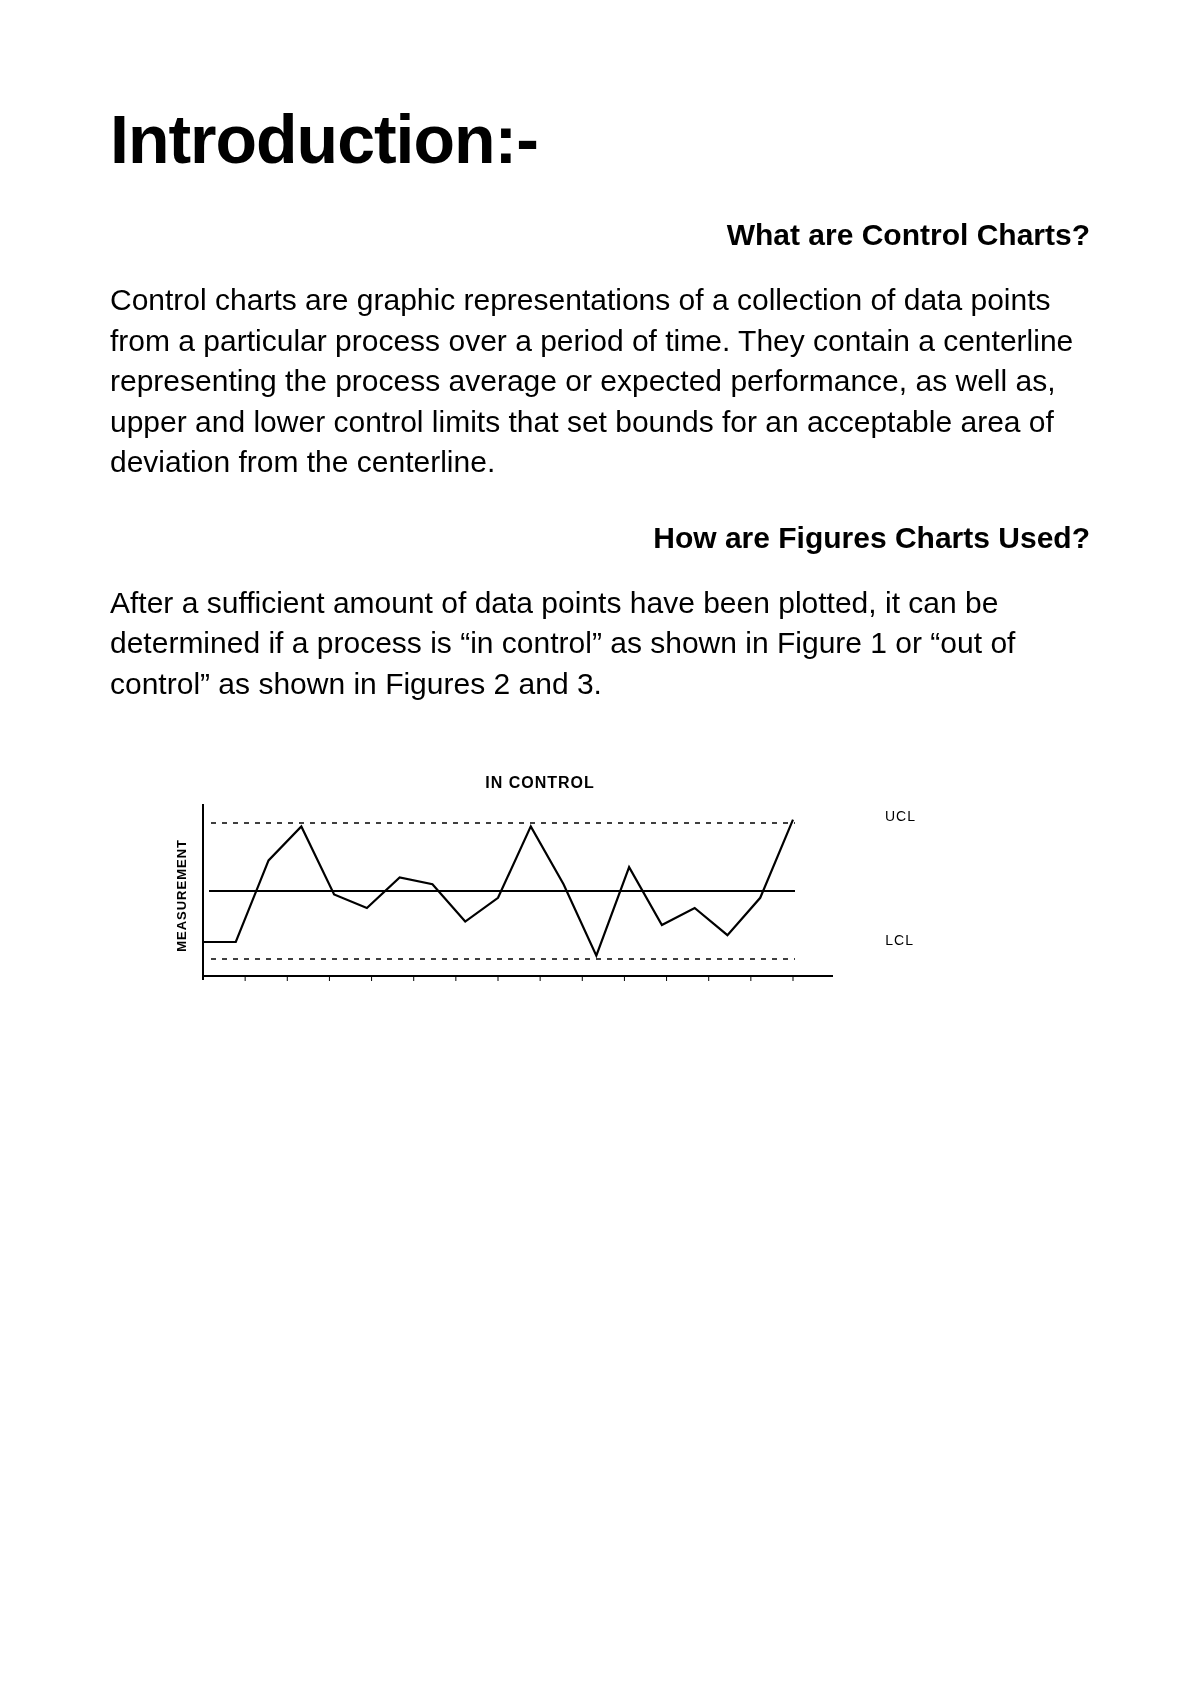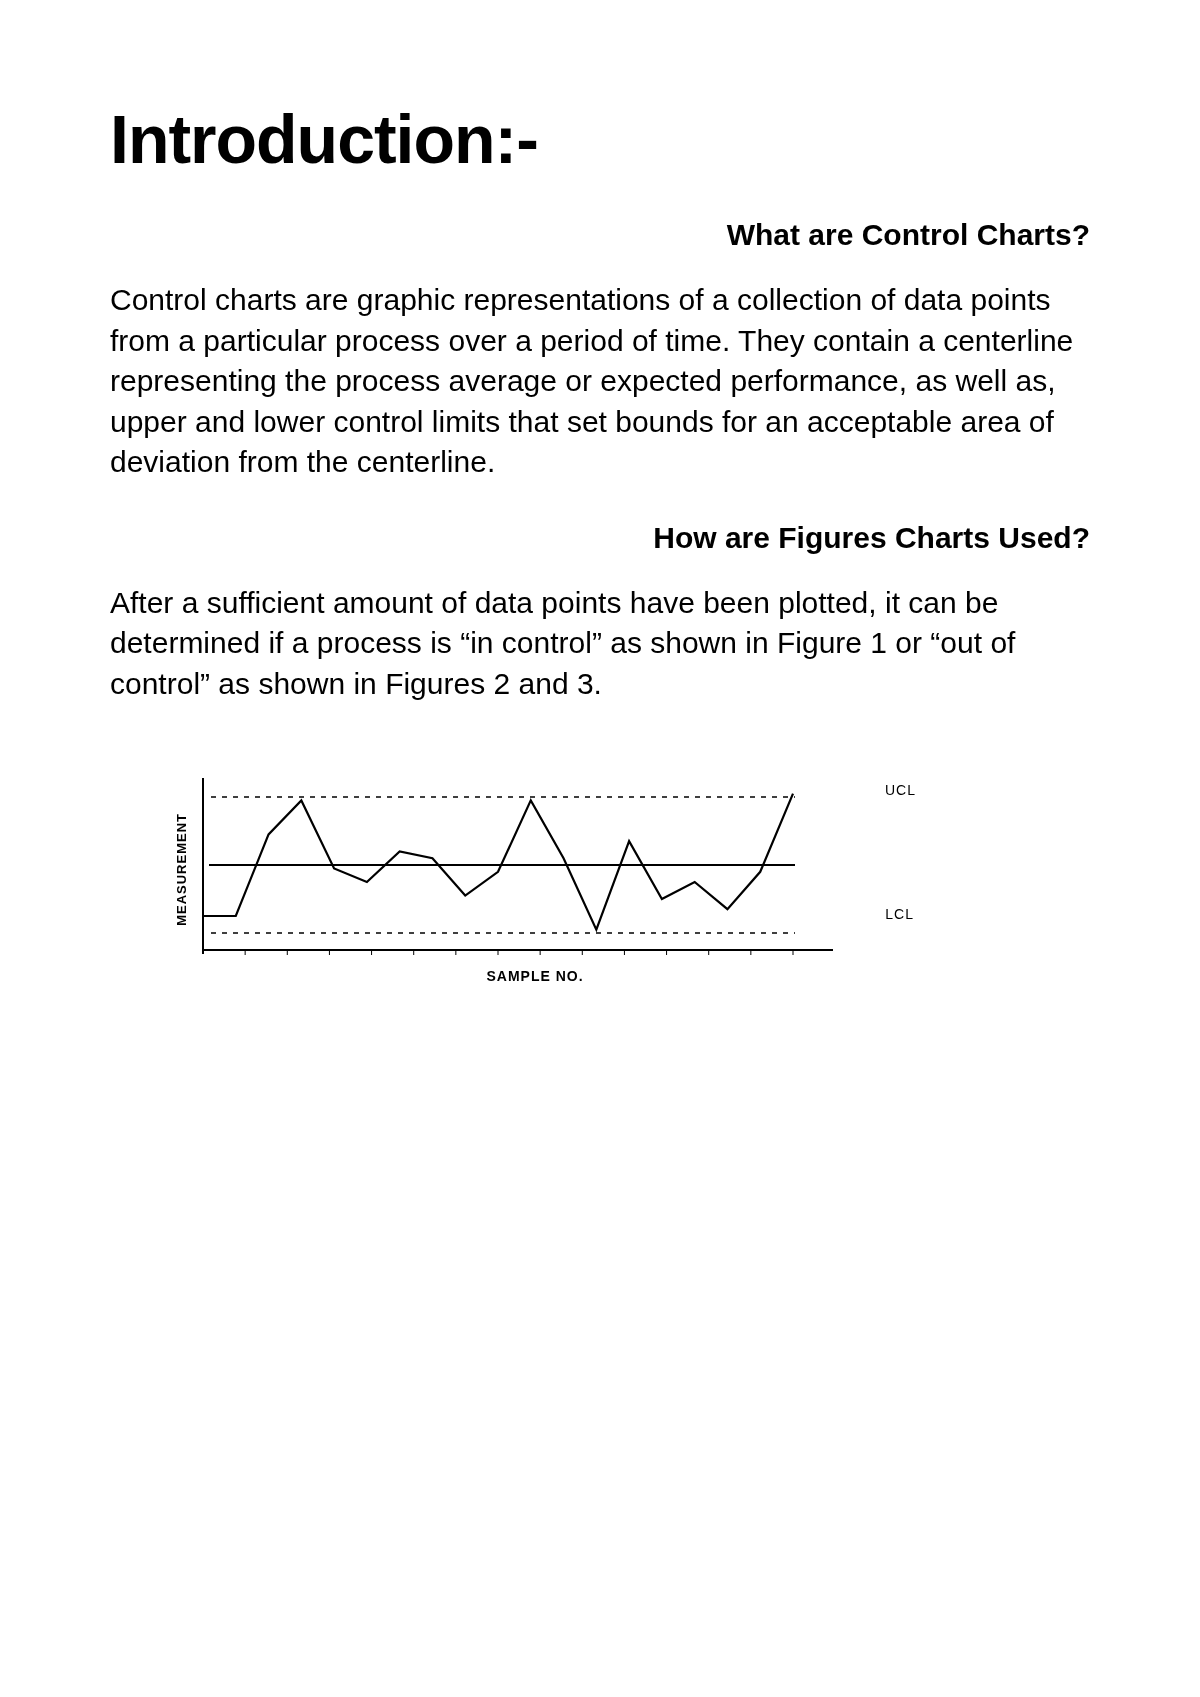--- a/index.html
+++ b/index.html
@@ -84,20 +84,21 @@
 
 <h1 class="title">Introduction:-</h1>
 
 <h2 class="subheading">What are Control Charts?</h2>
 <p class="paragraph">Control charts are graphic representations of a collection of data points from a particular process over a period of time. They contain a centerline representing the process average or expected performance, as well as, upper and lower control limits that set bounds for an acceptable area of deviation from the centerline.</p>
 
 <h2 class="subheading">How are Figures Charts Used?</h2>
 <p class="paragraph">After a sufficient amount of data points have been plotted, it can be determined if a process is “in control” as shown in Figure 1 or “out of control” as shown in Figures 2 and 3.</p>
 
 <div class="chart-wrap">
+  <div class="chart-title">IN CONTROL</div>
   <div class="plot-row">
     <div class="yaxis-label">MEASUREMENT</div>
     <div class="plot-area">
       <svg id="chart-svg" viewBox="0 0 640 190" width="640" height="190">
           <line x1="10" y1="4" x2="10" y2="180" stroke="#000" stroke-width="2"></line>
           <line x1="10" y1="176" x2="640" y2="176" stroke="#000" stroke-width="2"></line>
           <line x1="52.14285714285714" y1="176" x2="52.14285714285714" y2="181" stroke="#000" stroke-width="1"></line>
           <line x1="94.28571428571428" y1="176" x2="94.28571428571428" y2="181" stroke="#000" stroke-width="1"></line>
           <line x1="136.42857142857142" y1="176" x2="136.42857142857142" y2="181" stroke="#000" stroke-width="1"></line>
           <line x1="178.57142857142856" y1="176" x2="178.57142857142856" y2="181" stroke="#000" stroke-width="1"></line>
@@ -113,14 +114,13 @@
           <line x1="600" y1="176" x2="600" y2="181" stroke="#000" stroke-width="1"></line>
           <line x1="18" y1="23" x2="602" y2="23" stroke="#000" stroke-width="1.6" stroke-dasharray="5 6"></line>
           <line x1="18" y1="159" x2="602" y2="159" stroke="#000" stroke-width="1.6" stroke-dasharray="5 6"></line>
           <line x1="16" y1="91" x2="602" y2="91" stroke="#000" stroke-width="2"></line>
           <path d="M10 142 L42.77777777777778 142 L75.55555555555556 60.39999999999999 L108.33333333333333 26.400000000000006 L141.11111111111111 94.4 L173.88888888888889 108 L206.66666666666666 77.4 L239.44444444444446 84.19999999999999 L272.22222222222223 121.6 L305 97.8 L337.77777777777777 26.400000000000006 L370.5555555555556 84.19999999999999 L403.3333333333333 155.6 L436.1111111111111 67.2 L468.8888888888889 125 L501.6666666666667 108 L534.4444444444445 135.2 L567.2222222222222 97.8 L600 19.599999999999994 " fill="none" stroke="#000" stroke-width="2.2" stroke-linejoin="miter"></path>
         </svg>
       <span class="side-label ucl-lbl">UCL</span>
       <span class="side-label lcl-lbl">LCL</span>
     </div>
   </div>
-  <div class="xaxis-label">SAMPLE NO.</div>
 </div>
 
 </body></html>

